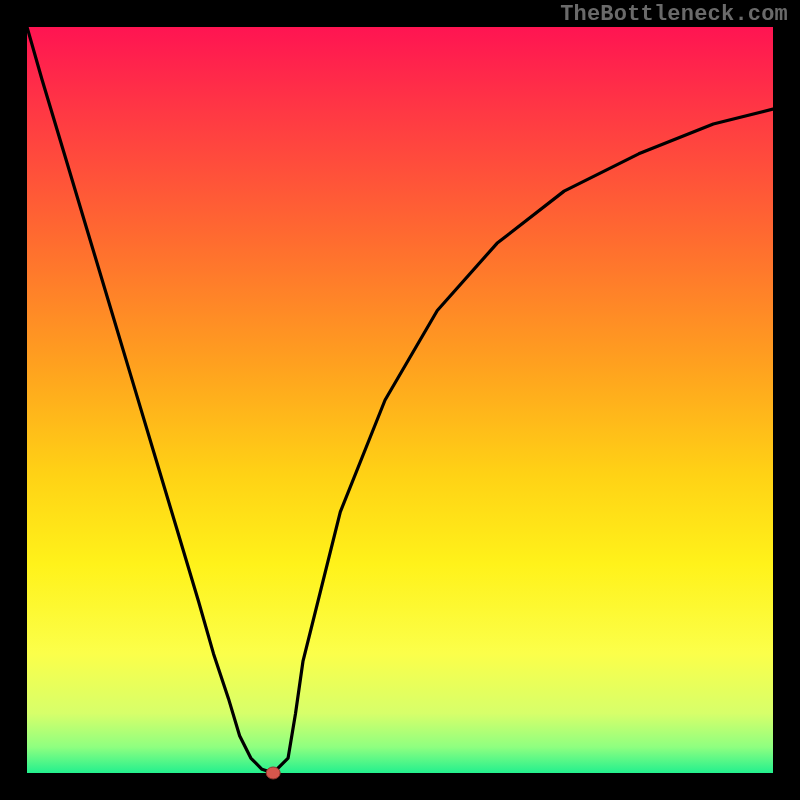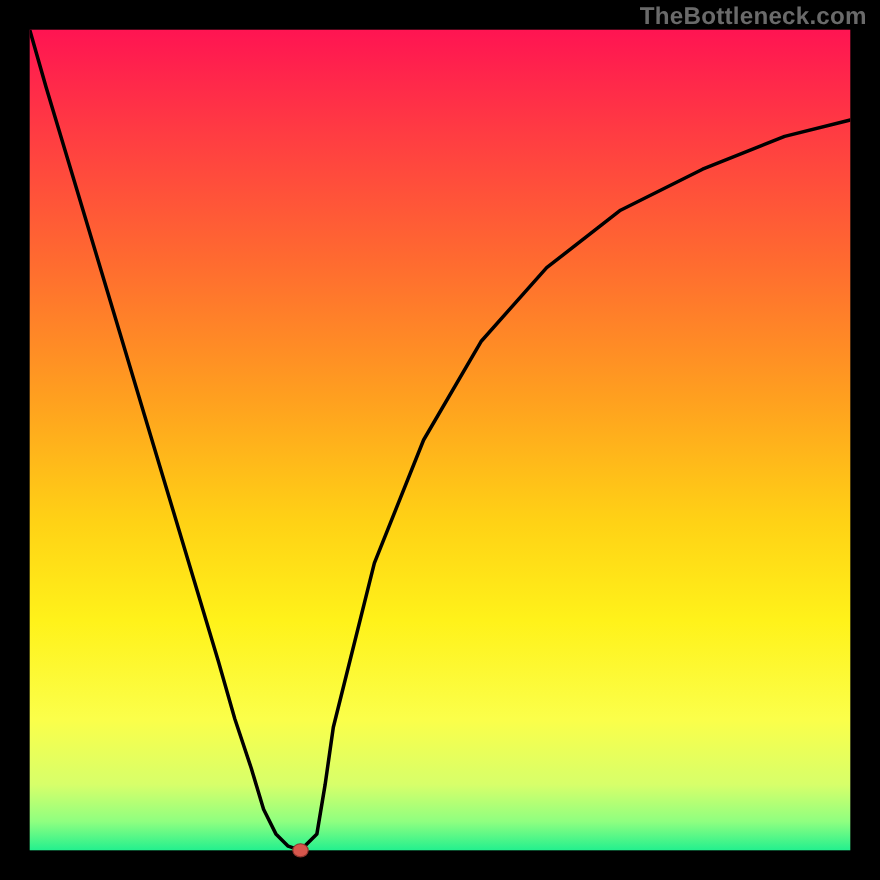--- a/index.html
+++ b/index.html
@@ -8,20 +8,21 @@
     width: 800px;
     height: 800px;
     overflow: hidden;
     font-family: Arial, Helvetica, sans-serif;
   }
   .frame {
     position: relative;
     width: 800px;
     height: 800px;
     background: #000;
+    font-family: Liberation Mono, monospace;
   }
   .watermark {
     position: absolute;
     top: 2px;
     right: 12px;
     color: #6a6a6a;
     font-size: 22px;
     font-weight: 600;
     letter-spacing: 0.2px;
     z-index: 3;

